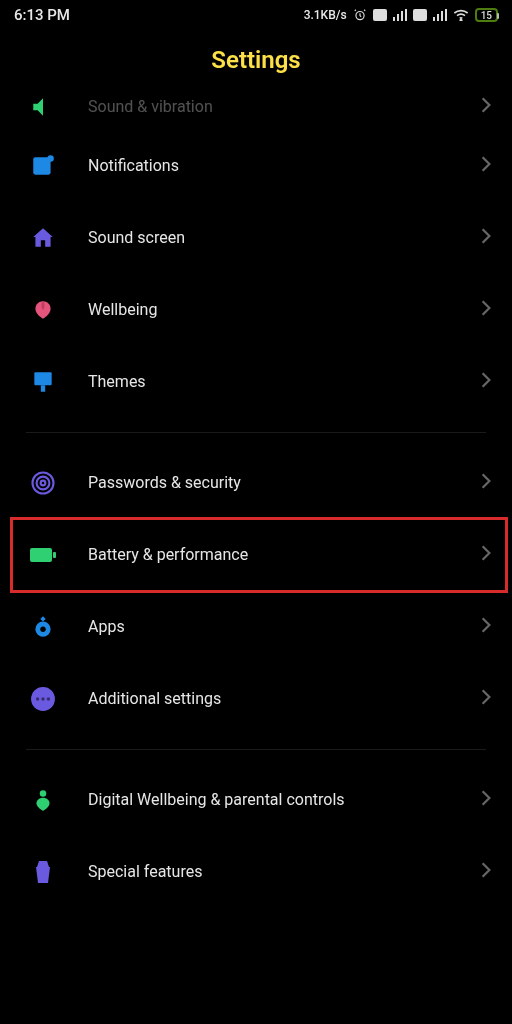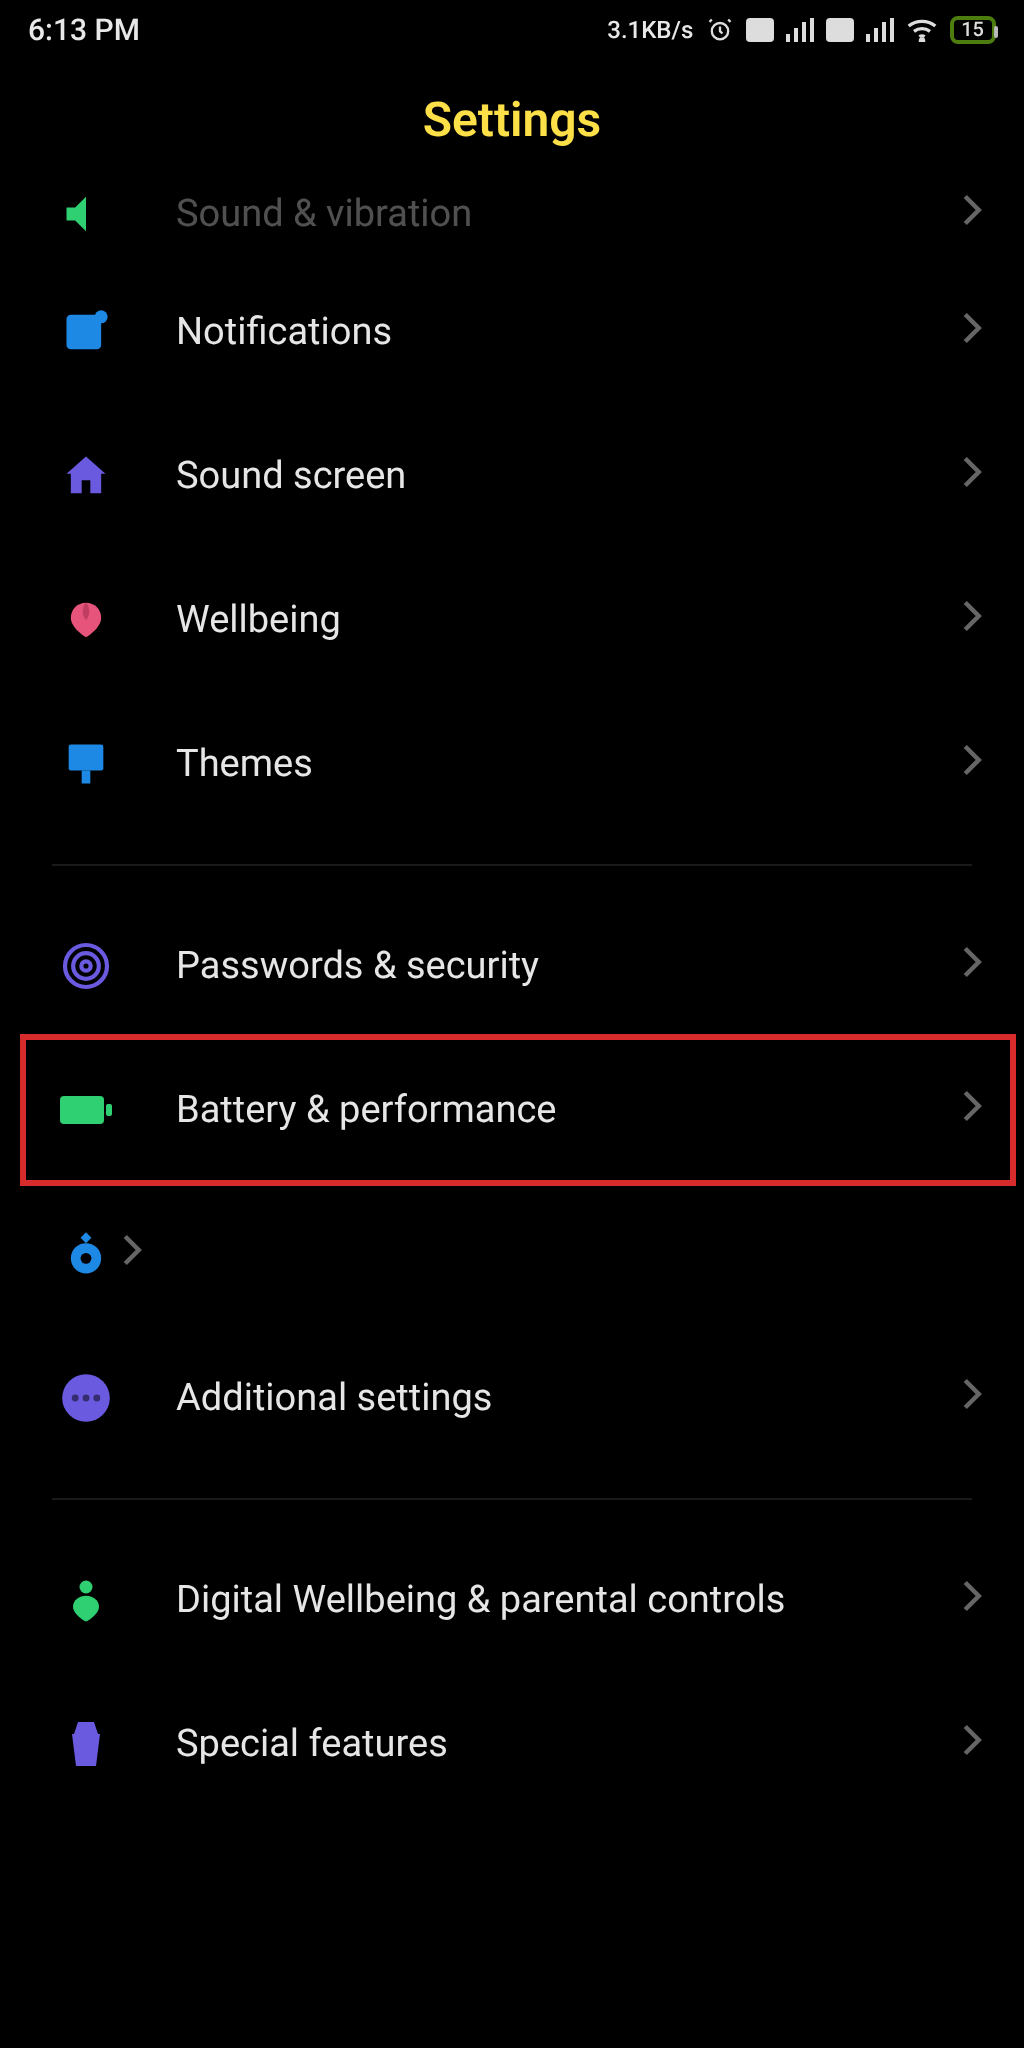--- a/index.html
+++ b/index.html
@@ -43,21 +43,21 @@
   .row .icon-slot {
     width: 34px;
     height: 34px;
     display: flex;
     align-items: center;
     justify-content: center;
     flex-shrink: 0;
   }
   .row .label {
     flex: 1;
-    font-size: 19px;
+    font-size: 16px;
     color: #e6e6e6;
     margin-left: 28px;
     line-height: 1.25;
   }
   .row .chev {
     color: #666;
     flex-shrink: 0;
   }
   .divider {
     height: 1px;
@@ -248,20 +248,21 @@
   </div>
 
   <div class="row">
     <span class="icon-slot">
       <svg width="26" height="26" viewBox="0 0 24 24" fill="#1e88e5">
           <path d="M12 2l2.5 2.5L12 7 9.5 4.5z"></path>
           <circle cx="12" cy="14" r="7"></circle>
           <circle cx="12" cy="14" r="2.5" fill="#000"></circle>
         </svg>
     </span>
+    <span class="label">Apps</span>
     <span class="chev">
       <svg width="12" height="18" viewBox="0 0 10 16" fill="none" stroke="#666" stroke-width="2">
           <path d="M2 2l6 6-6 6"></path>
         </svg>
     </span>
   </div>
 
   <div class="row">
     <span class="icon-slot">
       <svg width="26" height="26" viewBox="0 0 24 24" fill="#6a5ae0">

